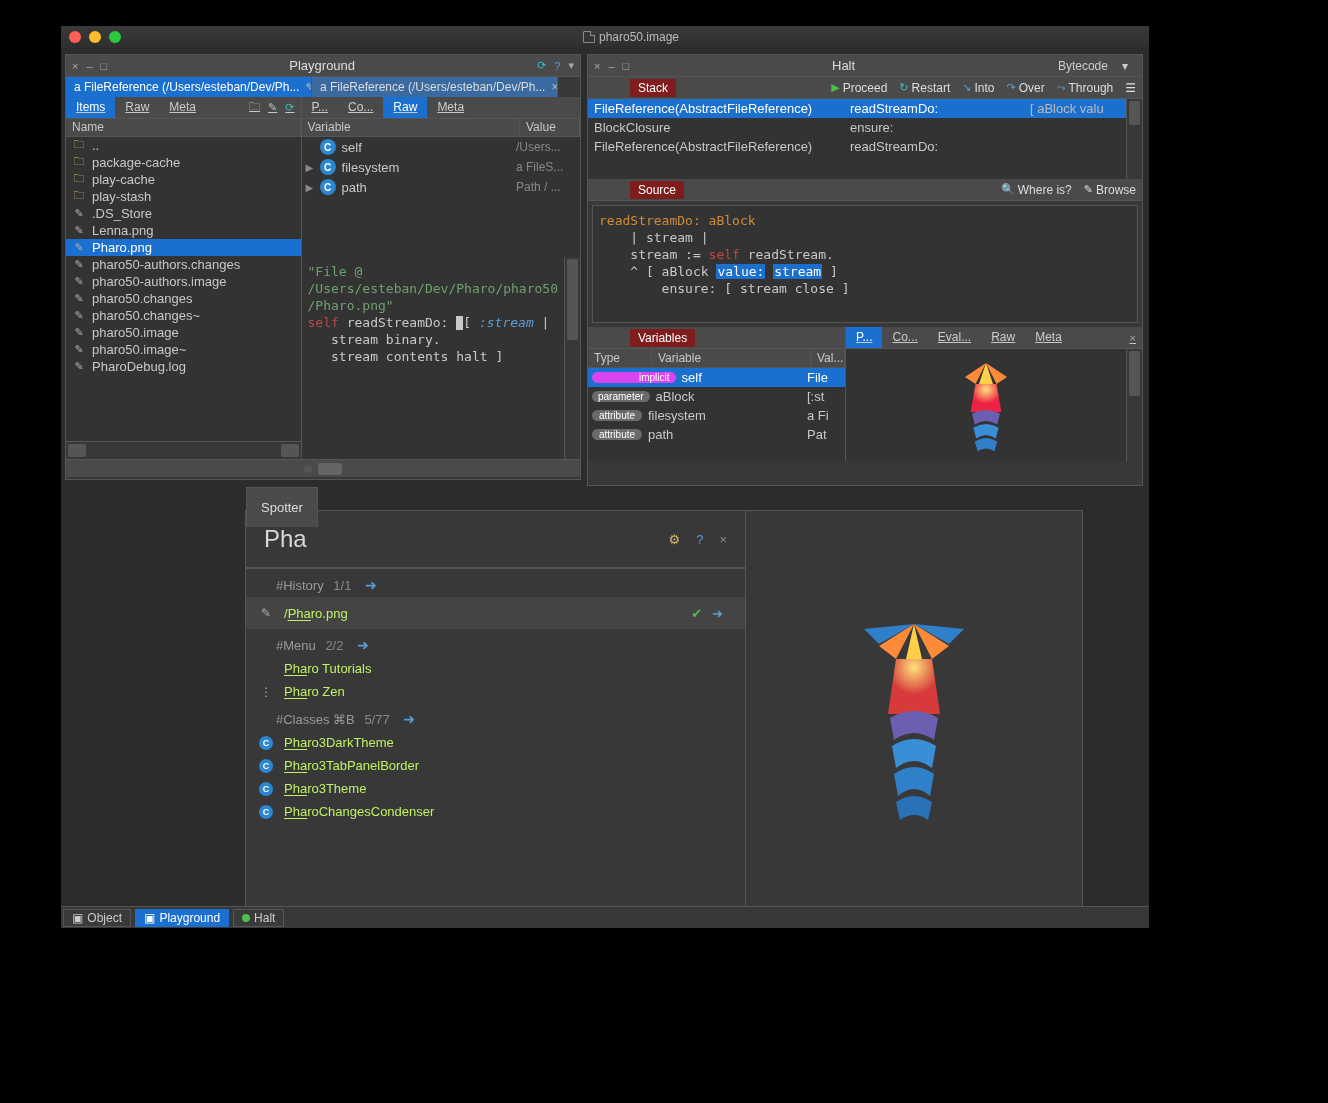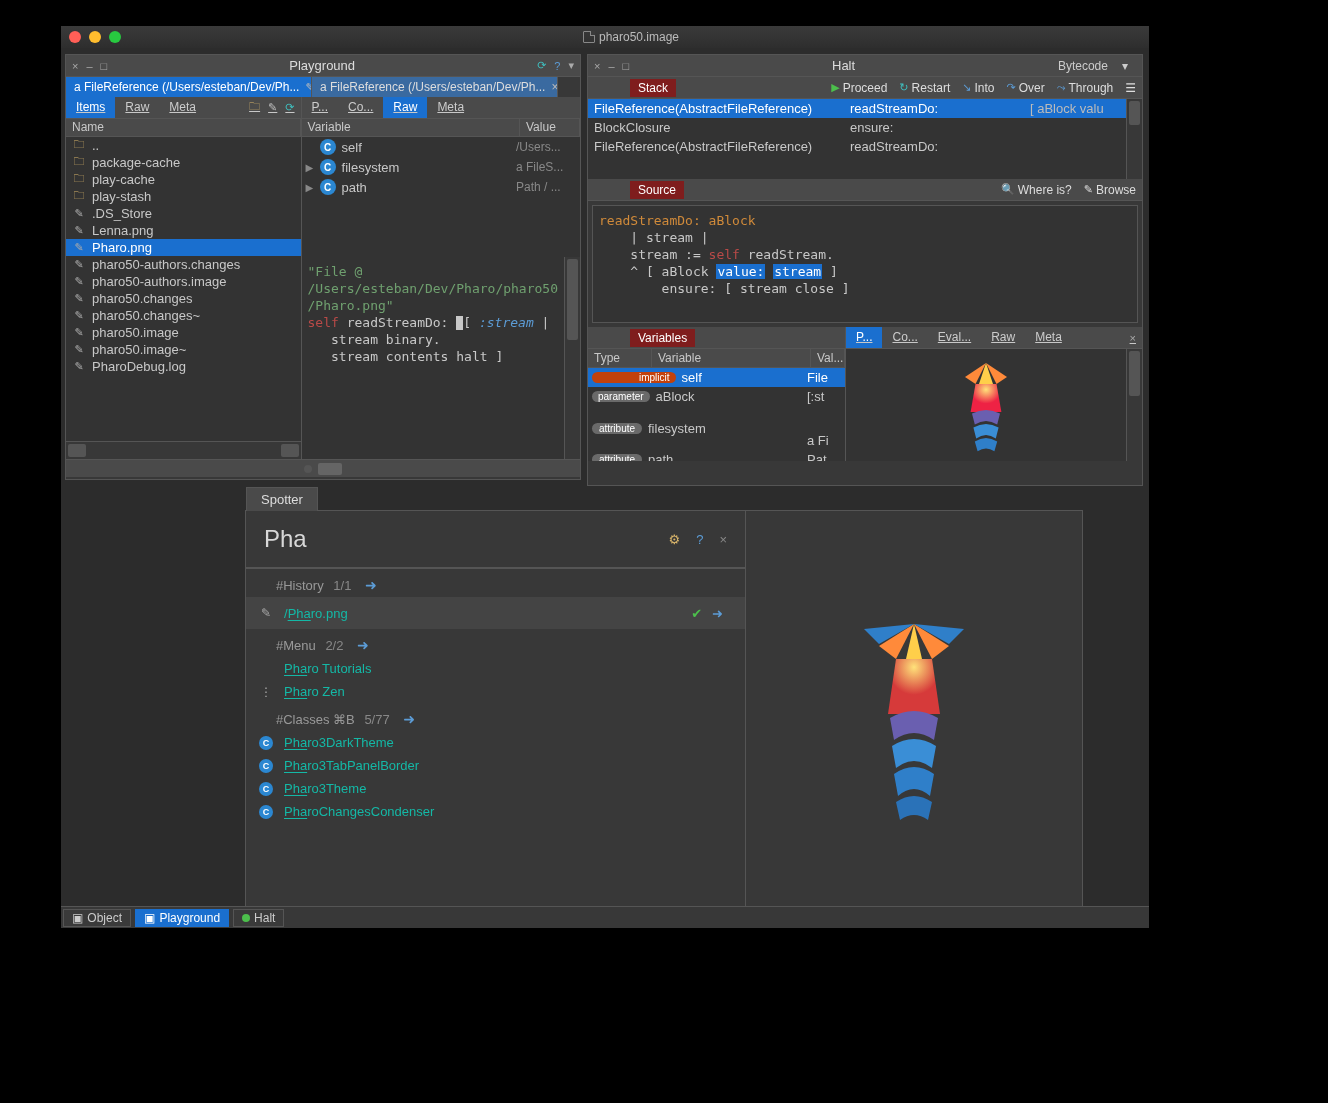--- a/index.html
+++ b/index.html
@@ -140,57 +140,57 @@
   .toolbtn .ti { font-size:11px; }
   .ti-green { color:#4cbf4c; }
   .ti-teal  { color:#3fc2c2; }
   .ti-blue  { color:#5c9cd6; }
 
   .typedbadge {
     display:inline-block; padding:0 6px; border-radius:8px;
     font-size:10px; color:#fff; background:#6a6a6a; margin-right:6px;
     min-width:50px; text-align:center;
   }
-  .typedbadge.implicit  { background:#c2410c;padding-left:47px; }
+  .typedbadge.implicit  { background:#d946ef;padding-left:47px; }
   .typedbadge.parameter { background:#6a6a6a; }
   .typedbadge.attribute { background:#6a6a6a; }
 
   .vtablehead { display:flex; background:#4a4a4a; font-size:12px; border-bottom:1px solid #555; }
   .vtablehead > div { padding:2px 6px; border-right:1px solid #555; }
 
   
   .spotter {
     position:absolute;
     left:184px; top:462px;
     width:838px; height:418px;
     background:#383838;
     border:1px solid #555;
   }
   .spotter-tab {
     position:absolute; top:-24px; left:0;
-    padding:4px 14px; background:#4a4a4a; color:#ddd;
+    padding:12px 14px; background:#4a4a4a; color:#ddd;
     border:1px solid #555; border-bottom:none;
     font-size:13px;
   }
   .spotter-body { position:absolute; inset:0; display:flex; }
   .spotter-left { width:500px; border-right:1px solid #555; display:flex; flex-direction:column; }
   .spotter-search {
     padding:14px 18px; display:flex; align-items:center;
     border-bottom:2px solid #555;
   }
   .spotter-search .q { font-size:24px; color:#d8d8d8; flex:1; }
   .spotter-search .sicons { display:flex; gap:16px; color:#888; }
   .sp-list { flex:1; overflow:hidden; font-size:13px; }
   .sp-cat { padding:8px 30px 4px; color:#999; font-size:13px; }
   .sp-cat .dim { color:#888; margin-left:6px; }
   .sp-cat .go { color:#5c9cd6; margin-left:10px; font-size:14px; }
   .sp-item { display:flex; align-items:center; gap:10px; padding:4px 12px 4px 12px; }
   .sp-item.sel { background:#444; }
   .sp-item .sp-icon { width:16px; text-align:center; font-size:12px; color:#aaa; }
-  .sp-item .sp-label { flex:1; color:#14b8a6; }
+  .sp-item .sp-label { flex:1; color:#bef264; }
   .sp-item .sp-label u { text-decoration:underline; text-underline-offset:2px; }
   .sp-item .sp-actions { display:flex; gap:10px; color:#5c9cd6; align-items:center; }
   .sp-arrow-out {
     width:0;height:0;
     border-top:12px solid transparent;
     border-bottom:12px solid transparent;
     border-left:12px solid #444;
     margin-right:-12px;
   }
   .spotter-right { flex:1; display:flex; align-items:center; justify-content:center; }
@@ -499,21 +499,21 @@
                 <span style="width: 34px; overflow: hidden;">File</span>
               </div>
               <div class="varrow">
                 <span class="typedbadge parameter">parameter</span>
                 <span class="vname">aBlock</span>
                 <span style="width: 34px; overflow: hidden;">[:st</span>
               </div>
               <div class="varrow">
                 <span class="typedbadge attribute">attribute</span>
                 <span class="vname">filesystem</span>
-                <span style="width: 34px; overflow: hidden; margin-top: 25px;">a Fi</span>
+                <span style="width: 34px; overflow: hidden;">a Fi</span>
               </div>
               <div class="varrow">
                 <span class="typedbadge attribute">attribute</span>
                 <span class="vname">path</span>
                 <span style="width: 34px; overflow: hidden;">Pat</span>
               </div>
             </div>
         </div>
         <div style="flex:1; display:flex; flex-direction:column;">
           <div class="viewtabs">

